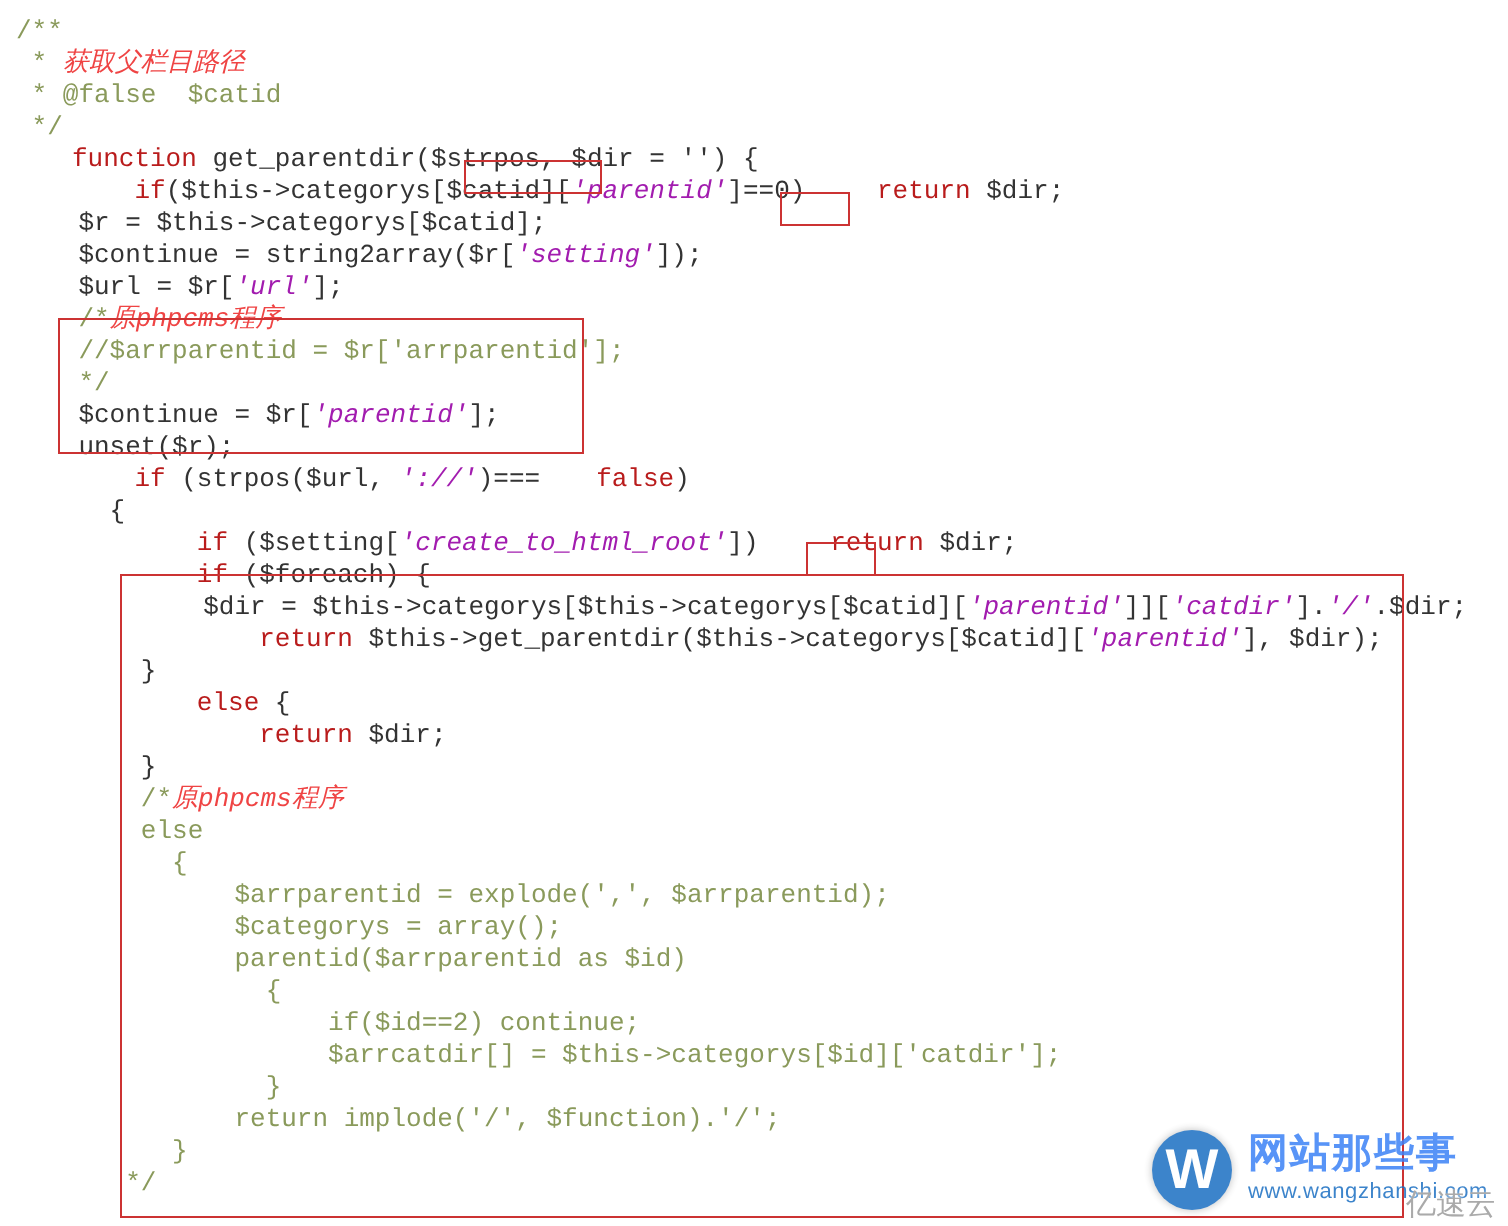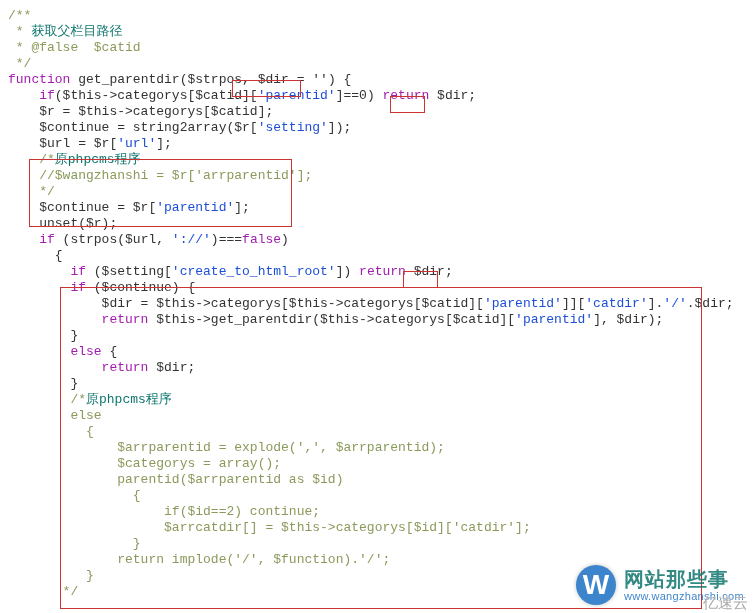--- a/index.html
+++ b/index.html
@@ -17,23 +17,23 @@
     overflow: hidden;
   }
   pre {
     margin: 0;
     font-family: inherit;
     font-size: inherit;
     line-height: inherit;
     white-space: pre;
   }
   .c-comment { color: #8a9a5b; }   
-  .c-keyword { color: #a21caf; }   
-  .c-string  { color: #1d4ed8; }
-  .c-chinese { color: #0f766e; }   
+  .c-keyword { color: #b91c1c; margin-left: 28px; }   
+  .c-string  { color: #a21caf; font-style: italic; }
+  .c-chinese { color: #ef4444; font-style: italic; }   
 
   
   .box {
     position: absolute;
     border: 1px solid #cc3333;
     pointer-events: none;
     background: transparent;
   }
 
   
@@ -59,24 +59,24 @@
     font-size: 28px;
     font-family: "Arial Black", Arial, sans-serif;
     box-shadow: 0 0 4px rgba(0,0,0,0.3);
   }
   .watermark .wm-text {
     display: flex;
     flex-direction: column;
     line-height: 1.1;
   }
   .watermark .wm-cn {
-    font-family: Liberation Sans, sans-serif;
+    font-family: Liberation Mono, monospace;
     font-size: 20px;
     font-weight: bold;
-    color: #0f766e;
+    color: #3b82f6;
     letter-spacing: 1px;
   }
   .watermark .wm-en {
     font-family: Arial, sans-serif;
     font-size: 11px;
     color: #1b6fc2;
     letter-spacing: 0.3px;
   }
   .corner-credit {
     position: absolute;
@@ -94,28 +94,28 @@
 <pre><span class="c-comment">/**</span>
 <span class="c-comment"><span> * </span><span class="c-chinese">获取父栏目路径</span></span>
 <span class="c-comment"> * @false  $catid</span>
 <span class="c-comment"> */</span>
 <span><span class="c-keyword">function</span><span> get_parentdir($strpos, </span><span>$dir = ''</span><span>) {</span></span>
 <span><span class="c-keyword">    if</span><span>($this-&gt;categorys[$catid][</span><span class="c-string">'parentid'</span><span>]==0) </span><span class="c-keyword">return</span><span> </span><span>$dir</span><span>;</span></span>
 <span><span>    $r = $this-&gt;categorys[$catid];</span></span>
 <span><span>    $continue = string2array($r[</span><span class="c-string">'setting'</span><span>]);</span></span>
 <span><span>    $url = $r[</span><span class="c-string">'url'</span><span>];</span></span>
 <span class="c-comment"><span>    /*</span><span class="c-chinese">原phpcms程序</span></span>
-<span class="c-comment">    //$wangzhanshi = $r['arrparentid'];</span>
+<span class="c-comment">    //$arrparentid = $r['arrparentid'];</span>
 <span class="c-comment">    */</span>
 <span><span>    $continue = $r[</span><span class="c-string">'parentid'</span><span>];</span></span>
 <span>    unset($r);</span>
 <span><span class="c-keyword">    if</span><span> (strpos($url, </span><span class="c-string">'://'</span><span>)===</span><span class="c-keyword">false</span><span>)</span></span>
 <span>      {</span>
 <span><span class="c-keyword">        if</span><span> ($setting[</span><span class="c-string">'create_to_html_root'</span><span>]) </span><span class="c-keyword">return</span><span> </span><span>$dir</span><span>;</span></span>
-<span><span class="c-keyword">        if</span><span> ($continue) {</span></span>
+<span><span class="c-keyword">        if</span><span> ($foreach) {</span></span>
 <span><span>            $dir = $this-&gt;categorys[$this-&gt;categorys[$catid][</span><span class="c-string">'parentid'</span><span>]][</span><span class="c-string">'catdir'</span><span>].</span><span class="c-string">'/'</span><span>.$dir;</span></span>
 <span><span class="c-keyword">            return</span><span> $this-&gt;get_parentdir($this-&gt;categorys[$catid][</span><span class="c-string">'parentid'</span><span>], $dir);</span></span>
 <span>        }</span>
 <span><span class="c-keyword">        else</span><span> {</span></span>
 <span><span class="c-keyword">            return</span><span> $dir;</span></span>
 <span>        }</span>
 <span class="c-comment"><span>        /*</span><span class="c-chinese">原phpcms程序</span></span>
 <span class="c-comment">        else</span>
 <span class="c-comment">          {</span>
 <span class="c-comment">              $arrparentid = explode(',', $arrparentid);</span>

